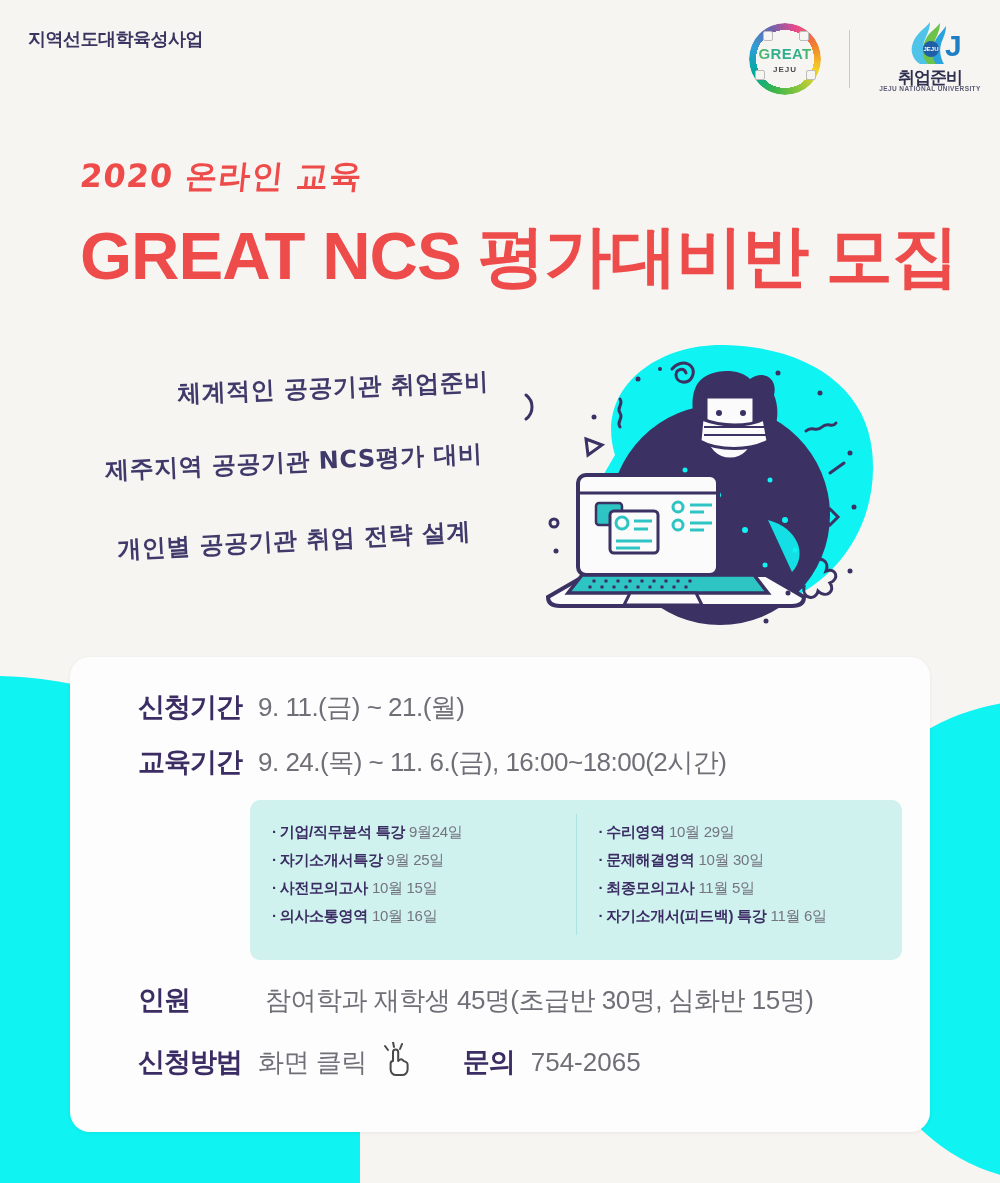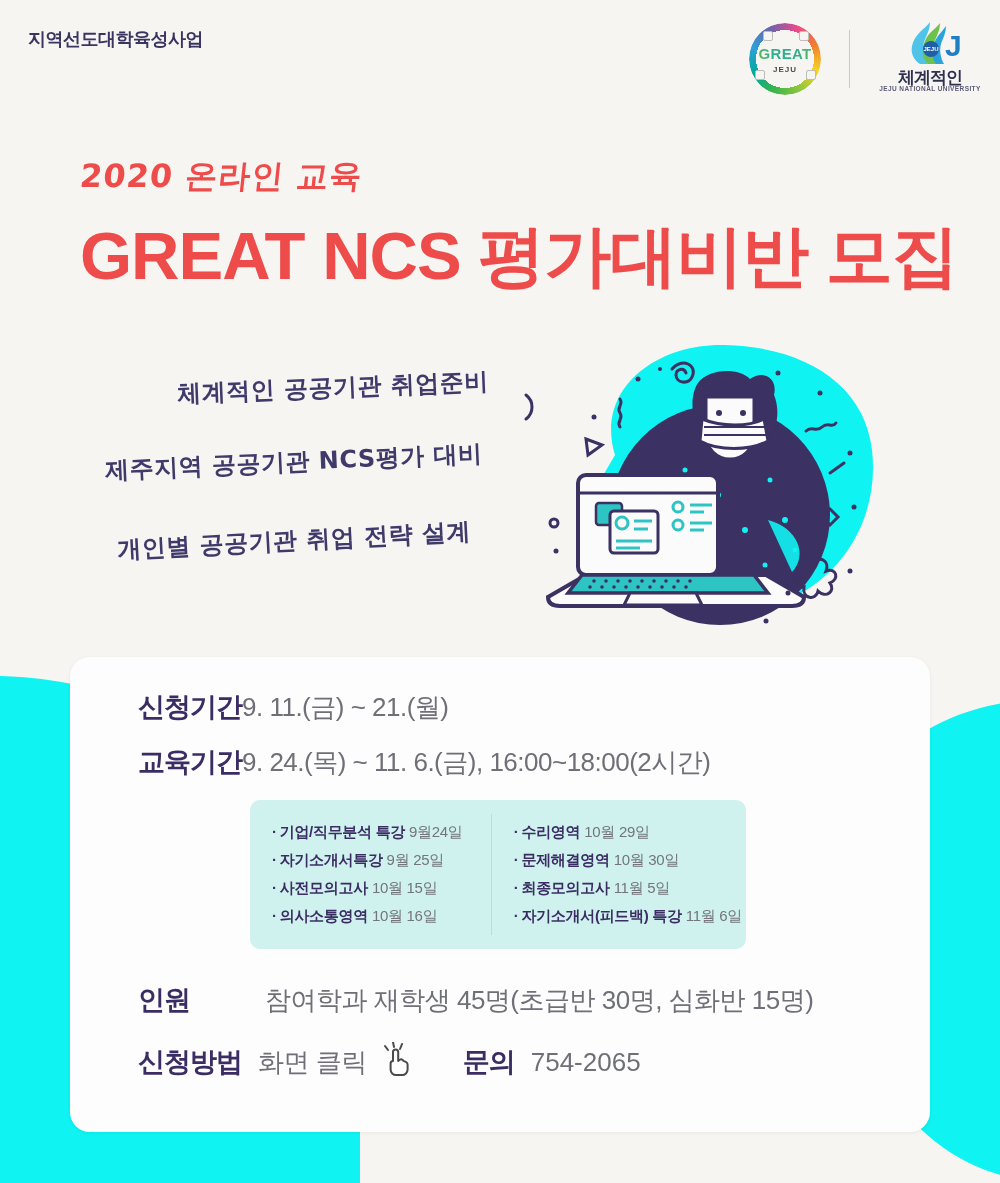--- a/index.html
+++ b/index.html
@@ -100,29 +100,29 @@
     box-shadow:0 1px 4px rgba(0,0,0,.06);
   }
   .row{display:flex;align-items:baseline;}
   .row-apply{position:absolute;left:68px;top:32px;}
   .row-period{position:absolute;left:68px;top:87px;}
   .label{
     font-size:27px;font-weight:700;color:#3b2d63;letter-spacing:-1px;
     white-space:nowrap;
   }
   .value{
-    font-size:26px;font-weight:400;color:#6f6f77;
+    font-size:26px;font-weight:400;color:#6f6f77;margin-left:16px;
     white-space:nowrap;letter-spacing:-.5px;
   }
 
   
   .sched{
-    position:absolute;left:180px;top:143px;width:496px;
+    position:absolute;left:180px;top:143px;width:652px;
     background:#cff2ef;border-radius:10px;
-    display:flex;padding:14px 0 14px 0;
+    display:flex;padding:14px 0 25px 0;
   }
   .sched-col{flex:1;padding:0 4px 0 22px;}
   .sched-col.right{border-left:1.5px solid #aee4e0;padding-left:22px;}
   .sched-item{
     font-size:15px;color:#6f6f77;margin:9px 0;white-space:nowrap;letter-spacing:-.3px;
   }
   .sched-item .bullet{color:#3b2d63;font-weight:700;margin-right:3px;}
   .sched-item .nm{color:#3b2d63;font-weight:800;}
   .sched-item .dt{color:#74747d;font-weight:400;margin-left:4px;}
 
@@ -163,21 +163,21 @@
 
       <div class="jnu-logo">
         <svg class="jnu-mark" viewBox="0 0 60 44">
           <path d="M20 42 C8 34 10 20 20 10 C24 6 28 3 30 0 C30 8 26 14 24 20 C22 27 24 36 28 42 Z" fill="#4fc3e8"></path>
           <path d="M28 42 C20 34 22 20 30 11 C34 7 38 4 40 1 C40 9 36 15 34 21 C32 28 34 36 38 42 Z" fill="#6cc24a"></path>
           <path d="M36 42 C30 34 32 22 38 14 C41 10 44 7 46 4 C46 11 43 16 41 22 C39 29 41 37 44 42 Z" fill="#2aa3dd"></path>
           <text x="45" y="34" font-family="Liberation Sans, sans-serif" font-size="30" font-weight="700" fill="#1f7fc4">J</text>
           <circle cx="31" cy="27" r="8" fill="#1f5fa8"></circle>
           <text x="31" y="29" text-anchor="middle" font-family="Liberation Sans, sans-serif" font-size="6" font-weight="700" fill="#ffffff">JEJU</text>
         </svg>
-        <div class="jnu-name">체계적인</div>
+        <div class="jnu-name">취업준비</div>
         <div class="jnu-en">JEJU NATIONAL UNIVERSITY</div>
       </div>
 
     </div>
   </div>
 
   <div class="title-wrap">
     <div class="title-small">2020 온라인 교육</div>
     <div class="title-big">GREAT NCS 평가대비반 모집</div>
   </div>

